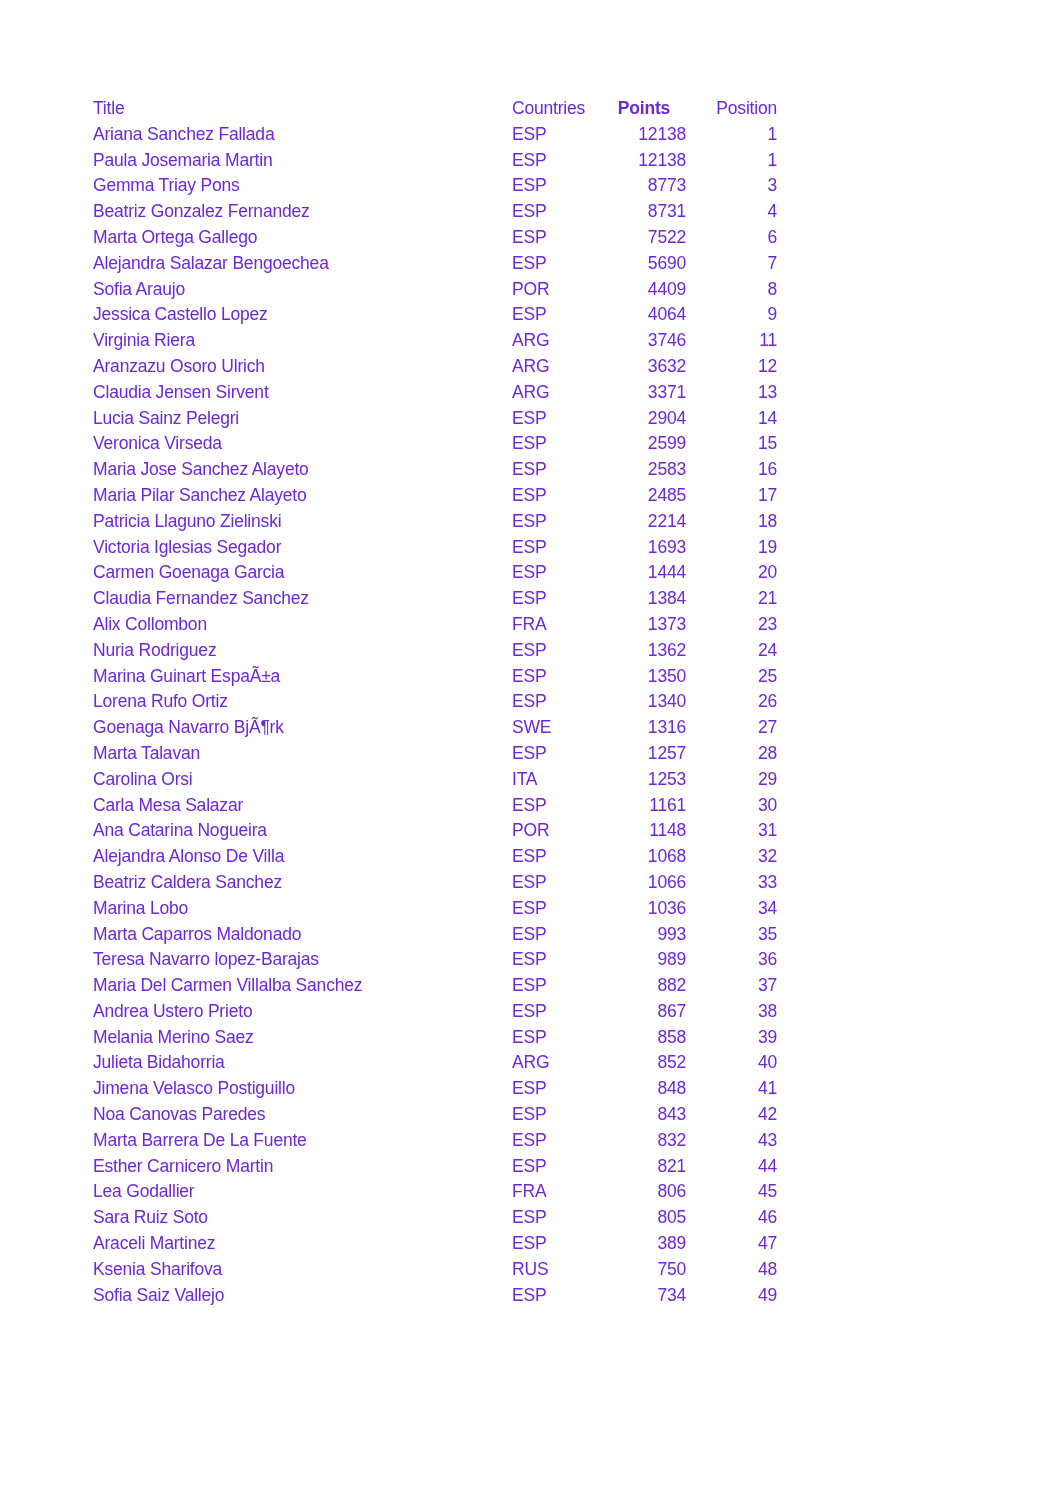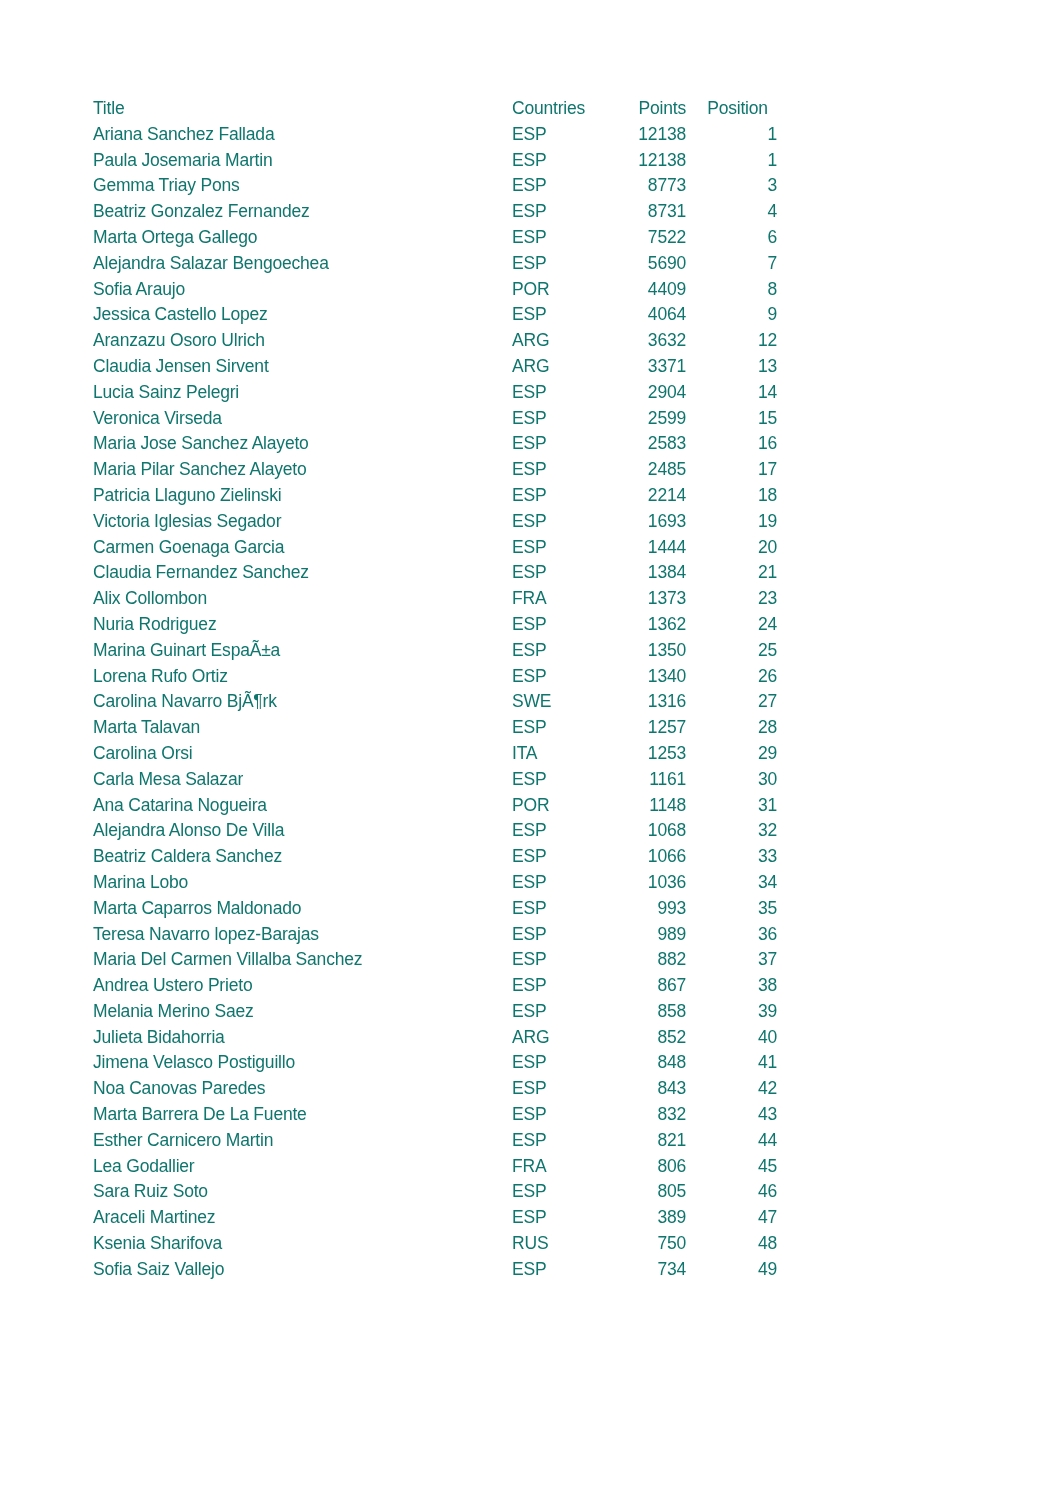--- a/index.html
+++ b/index.html
@@ -15,44 +15,45 @@
     font-family: "Liberation Sans", sans-serif;
   }
   .sheet {
     position: absolute;
     left: 93px;
     top: 96px;
   }
   table.ranking {
     border-collapse: collapse;
     table-layout: fixed;
-    color: #0f766e;
+    color: #6d28d9;
     font-size: 17.5px;
     letter-spacing: -0.2px;
   }
   .ranking th, .ranking td {
     padding: 0;
     margin: 0;
     height: 25.8px;
     line-height: 25.8px;
     font-weight: normal;
     white-space: nowrap;
     overflow: hidden;
     text-align: left;
     vertical-align: middle;
   }
   .ranking td.cell-points,
   .ranking td.cell-position {
     text-align: right;
   }
   .ranking th.h-points {
+    text-align: center;
+    font-weight: bold;
+  }
+  .ranking th.h-position {
     text-align: right;
-  }
-  .ranking th.h-position {
-    text-align: center;
     padding-left: 12px;
     margin-top: 13px;
   }
 </style>
 </head>
 <body>
 
 <div class="sheet">
   <table class="ranking">
     <colgroup>
@@ -112,20 +113,26 @@
           <td class="cell-points">4409</td>
           <td class="cell-position">8</td>
         </tr>
         <tr>
           <td class="cell-title">Jessica Castello Lopez</td>
           <td class="cell-country">ESP</td>
           <td class="cell-points">4064</td>
           <td class="cell-position">9</td>
         </tr>
         <tr>
+          <td class="cell-title">Virginia Riera</td>
+          <td class="cell-country">ARG</td>
+          <td class="cell-points">3746</td>
+          <td class="cell-position">11</td>
+        </tr>
+        <tr>
           <td class="cell-title">Aranzazu Osoro Ulrich</td>
           <td class="cell-country">ARG</td>
           <td class="cell-points">3632</td>
           <td class="cell-position">12</td>
         </tr>
         <tr>
           <td class="cell-title">Claudia Jensen Sirvent</td>
           <td class="cell-country">ARG</td>
           <td class="cell-points">3371</td>
           <td class="cell-position">13</td>
@@ -196,21 +203,21 @@
           <td class="cell-points">1350</td>
           <td class="cell-position">25</td>
         </tr>
         <tr>
           <td class="cell-title">Lorena Rufo Ortiz</td>
           <td class="cell-country">ESP</td>
           <td class="cell-points">1340</td>
           <td class="cell-position">26</td>
         </tr>
         <tr>
-          <td class="cell-title">Carolina Navarro BjÃ¶rk</td>
+          <td class="cell-title">Goenaga Navarro BjÃ¶rk</td>
           <td class="cell-country">SWE</td>
           <td class="cell-points">1316</td>
           <td class="cell-position">27</td>
         </tr>
         <tr>
           <td class="cell-title">Marta Talavan</td>
           <td class="cell-country">ESP</td>
           <td class="cell-points">1257</td>
           <td class="cell-position">28</td>
         </tr>

